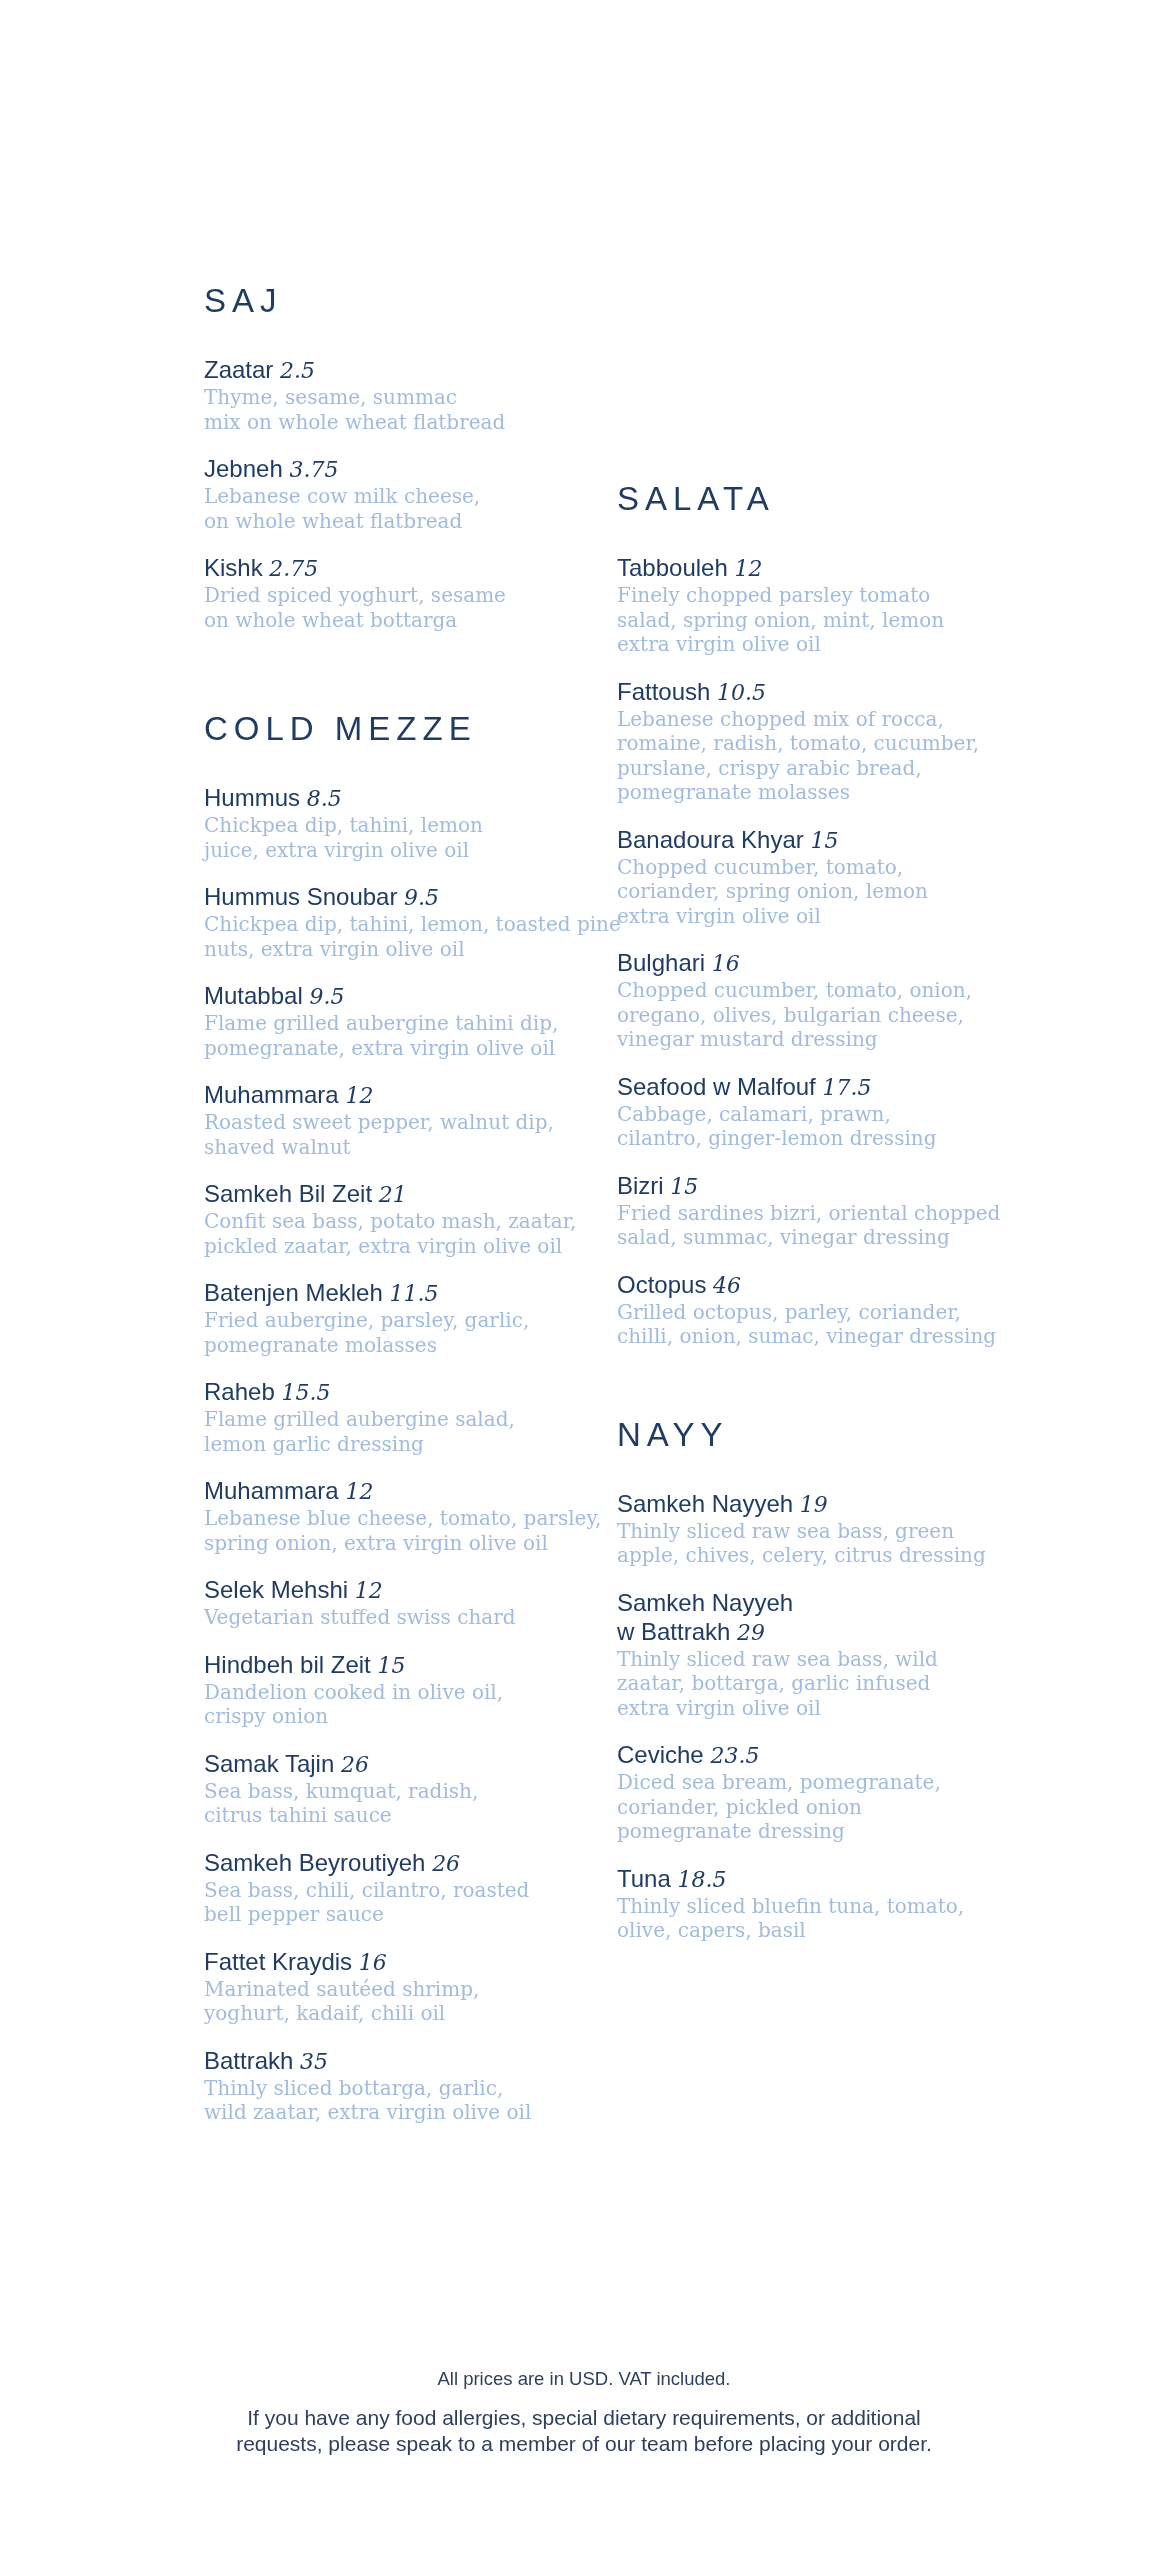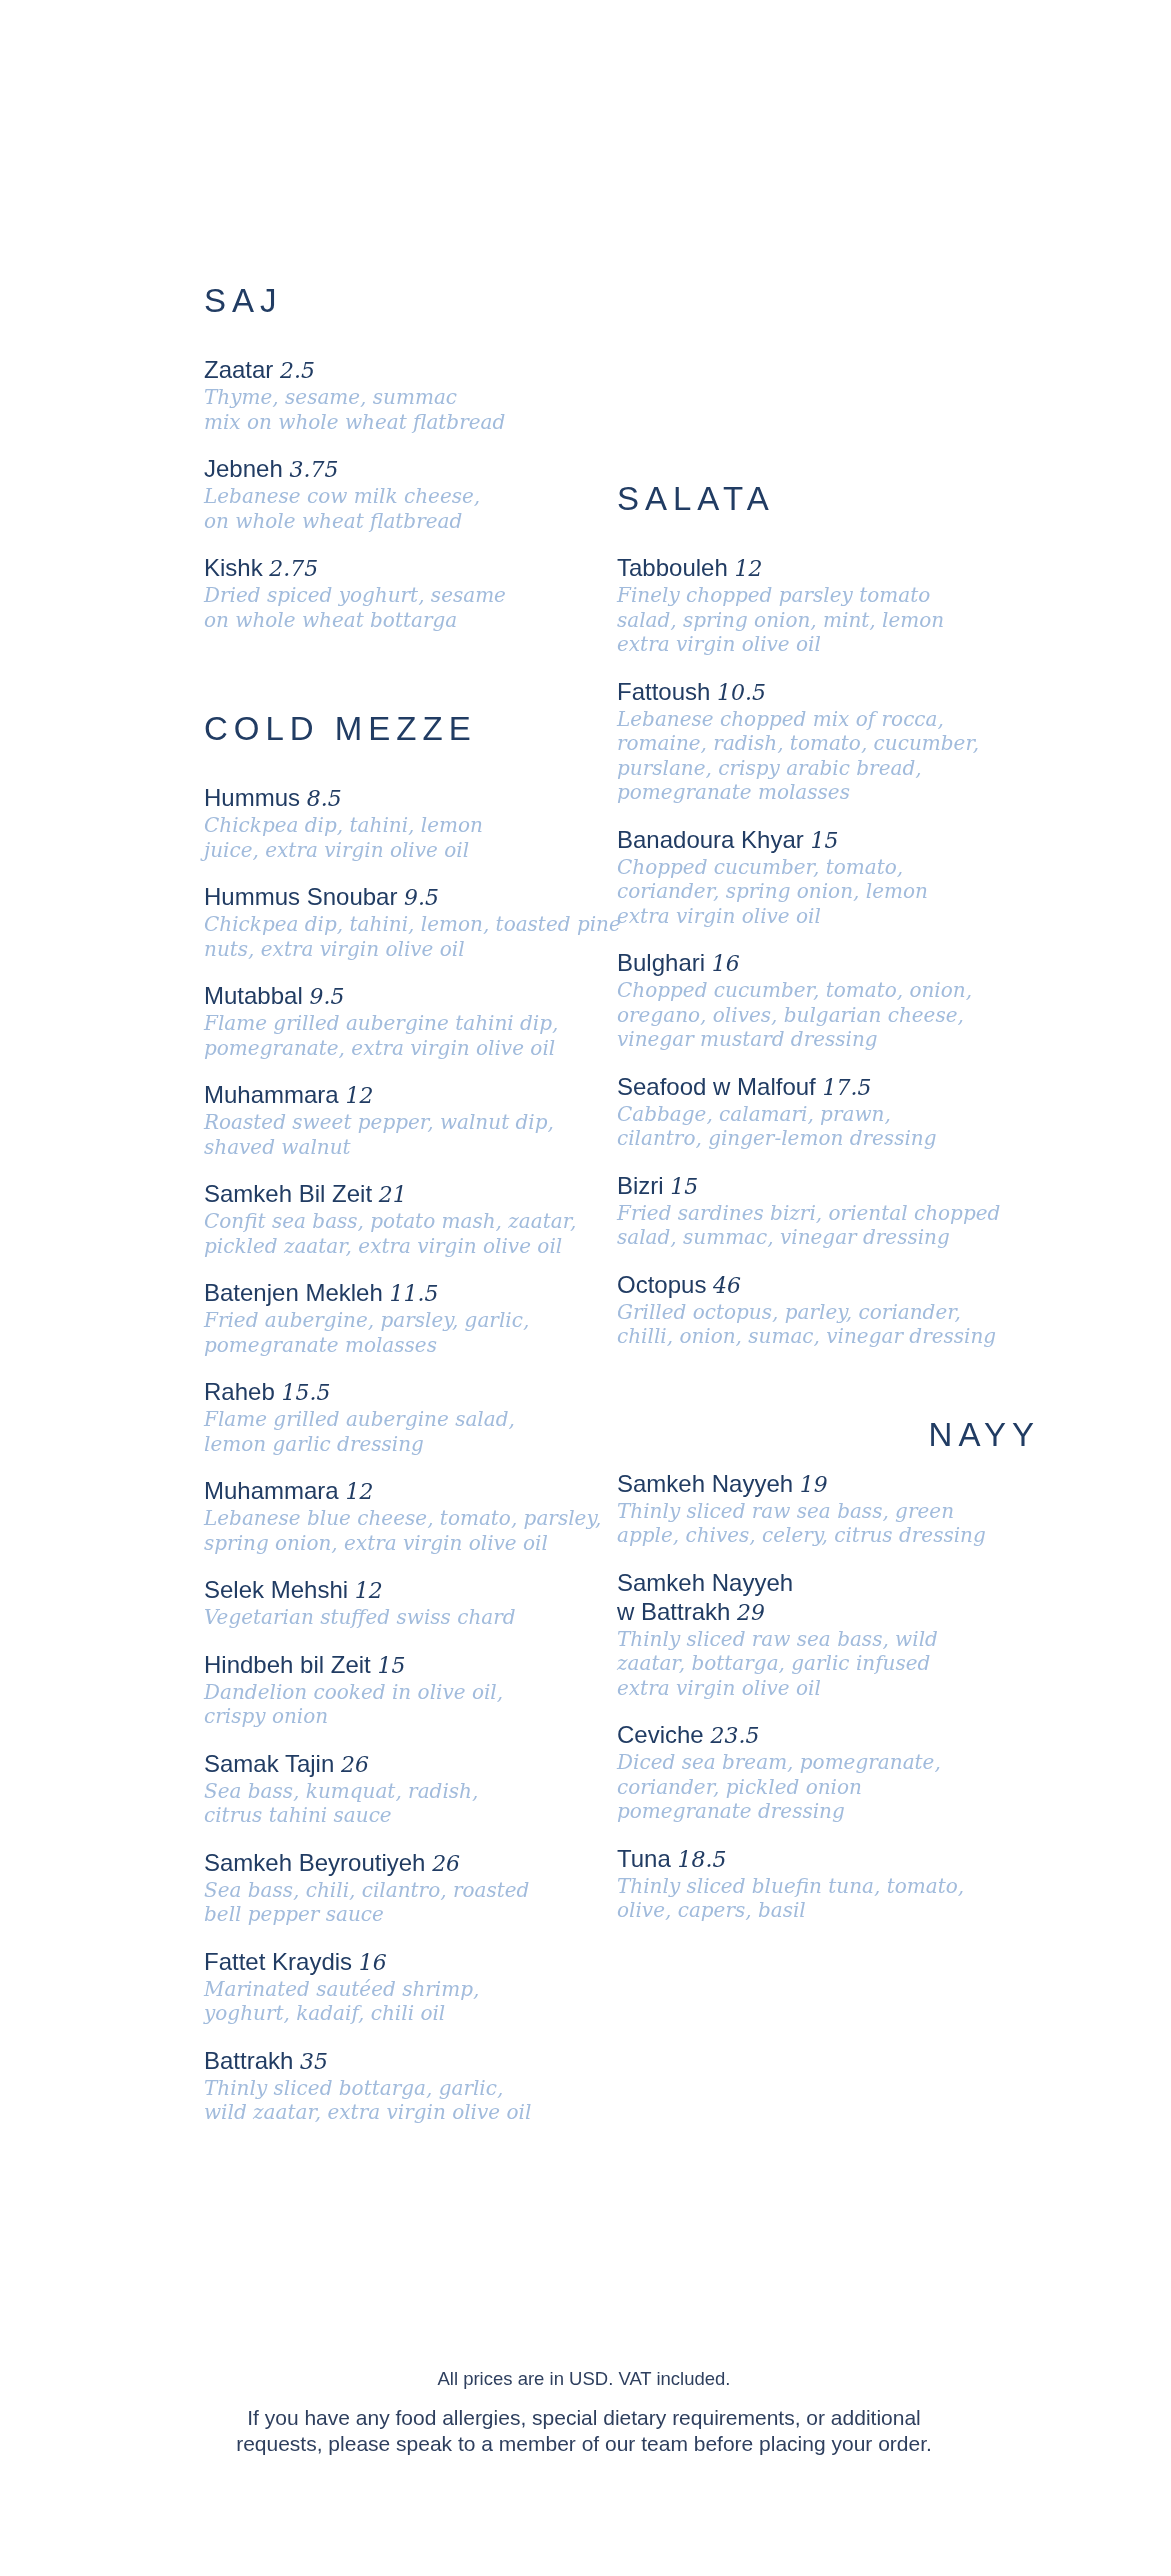--- a/index.html
+++ b/index.html
@@ -40,21 +40,20 @@
     white-space:pre-line;
   }
   .item-name{white-space:pre-line;}
   .item-price{
     font-family:"DejaVu Serif", serif;
     font-style:italic;
     font-size:22px;
   }
   .item-desc{
     font-family:"DejaVu Serif", serif;
-    font-style:italic;
     font-size:20px;
     line-height:24.5px;
     color:var(--lightblue);
     white-space:pre-line;
   }
 
   .footer{
     position:absolute;
     left:0;
     right:3px;
@@ -201,21 +200,21 @@
           <div class="item-desc">Fried sardines bizri, oriental chopped
 salad, summac, vinegar dressing</div>
         </div>
         <div class="menu-item">
           <div class="item-line"><span class="item-name">Octopus</span> <span class="item-price">46</span></div>
           <div class="item-desc">Grilled octopus, parley, coriander,
 chilli, onion, sumac, vinegar dressing</div>
         </div>
       </div>
     <div id="section-nayy">
-        <h2 class="section-title" style="margin: 0px 0px 17px; text-align: right;">NAYY</h2>
+        <h2 class="section-title" style="margin: 0px 0px 37px;">NAYY</h2>
         <div class="menu-item">
           <div class="item-line"><span class="item-name">Samkeh Nayyeh</span> <span class="item-price">19</span></div>
           <div class="item-desc">Thinly sliced raw sea bass, green
 apple, chives, celery, citrus dressing</div>
         </div>
         <div class="menu-item">
           <div class="item-line"><span class="item-name">Samkeh Nayyeh
 w Battrakh</span> <span class="item-price">29</span></div>
           <div class="item-desc">Thinly sliced raw sea bass, wild
 zaatar, bottarga, garlic infused

